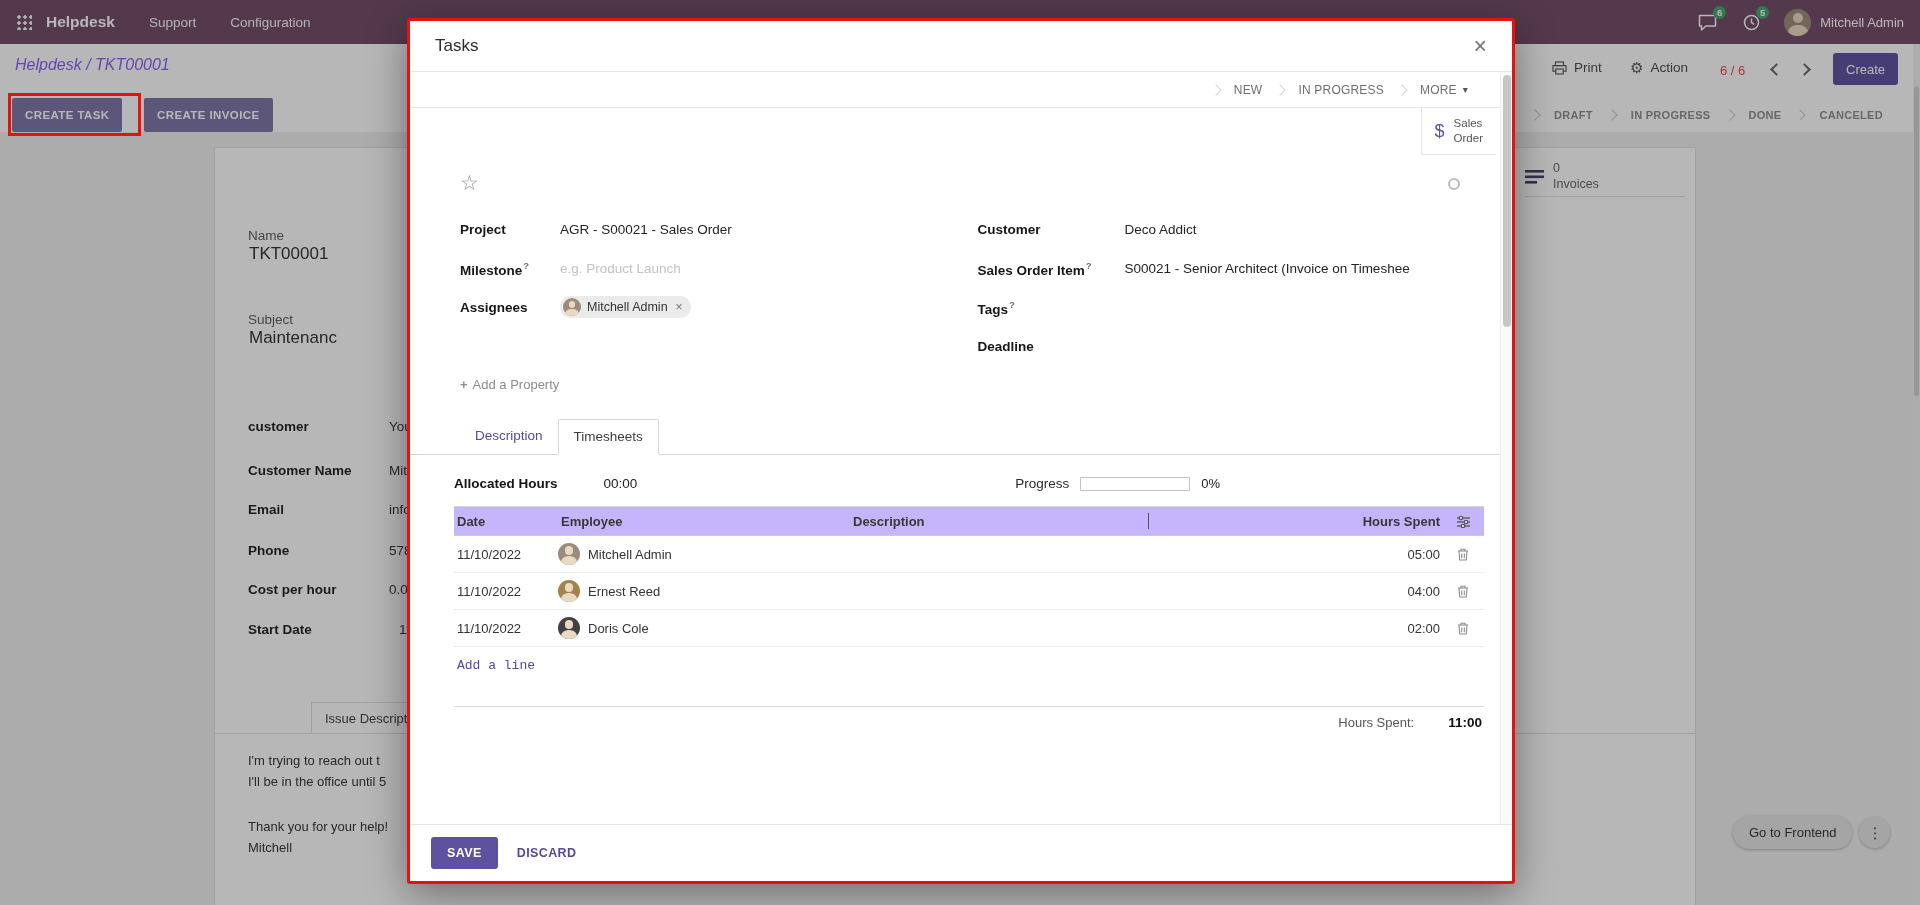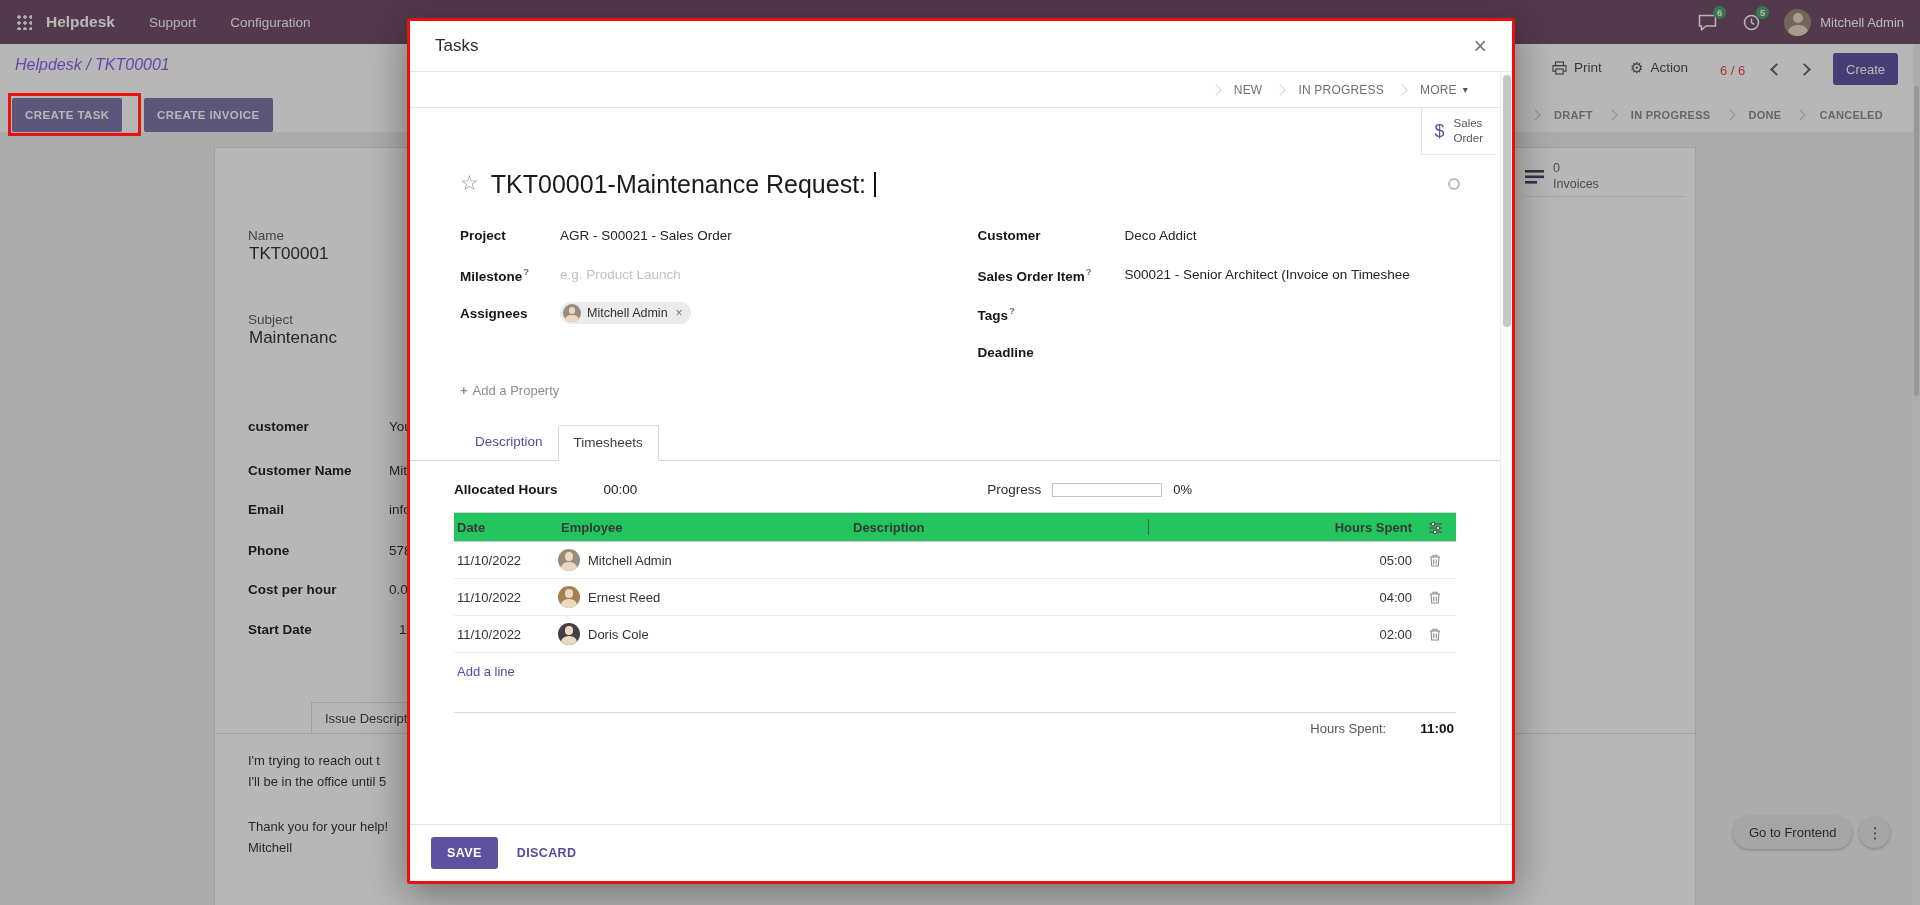--- a/index.html
+++ b/index.html
@@ -101,40 +101,40 @@
   .fvalue{font-size:13.5px;color:#242424;white-space:nowrap;overflow:hidden;flex:1;}
   .fplaceholder{color:#c2c2c2;}
   .tag{display:inline-flex;align-items:center;gap:6px;background:#ebebeb;border-radius:14px;padding:2px 8px 2px 3px;font-size:12.5px;color:#333;}
   .tag .avatar{width:18px;height:18px;}
   .tag-remove{font-size:12px;color:#777;cursor:pointer;margin-left:2px;}
   .add-property{margin:4px 0 0 50px;font-size:13px;color:#8c8c8c;cursor:pointer;display:inline-flex;align-items:center;}
   .plus-glyph{font-weight:700;margin-right:5px;}
   .tabs-row{margin-top:26px;padding-left:50px;display:flex;border-bottom:1px solid #d8d8d8;}
   .tab{padding:9px 15px 10px;font-size:13.5px;color:var(--link,#544A9E);cursor:pointer;}
   .tab.active{color:#3c3c3c;background:#fff;border:1px solid #d8d8d8;border-bottom:1px solid #fff;margin-bottom:-1px;border-radius:2px 2px 0 0;}
-  .pane{padding:21px 56px 0 44px;}
+  .pane{padding:21px 28px 0 44px;}
   .alloc-row{display:flex;align-items:center;}
   .alloc-label{font-size:13.5px;font-weight:700;color:#141414;}
   .alloc-value{margin-left:46px;font-size:13.5px;color:#222;}
   .progress-group{margin-left:auto;margin-right:264px;display:flex;align-items:center;gap:11px;}
   .progress-label{font-size:13.5px;color:#2c2c2c;}
   .progress-bar{width:110px;height:14px;border:1px solid #c4c4c4;background:#fff;cursor:pointer;}
   .progress-value{font-size:13px;color:#222;}
   .ts-table{margin-top:15px;}
   .t-head,.t-row{display:grid;grid-template-columns:104px 292px 298px 46px 1fr 42px;align-items:center;}
-  .t-head{height:30px;background:#22c55e;border-top:1px solid #d4d4d4;border-bottom:1px solid #ccc;font-size:13px;font-weight:700;color:#383838;}
+  .t-head{height:30px;background:#c4b5fd;border-top:1px solid #d4d4d4;border-bottom:1px solid #ccc;font-size:13px;font-weight:700;color:#383838;}
   .th,.td-date{padding-left:3px;}
   .th-hours,.td-hours{text-align:right;padding-right:2px;}
   .sort-up{width:7px;height:7px;border-top:1.5px solid #555;border-left:1.5px solid #555;transform:rotate(45deg);margin:3px auto 0;cursor:pointer;}
   .th-gear{display:flex;justify-content:center;cursor:pointer;}
   .t-row{height:37px;border-bottom:1px solid #ededed;font-size:13px;color:#333;cursor:pointer;}
   .td-emp{display:flex;align-items:center;gap:8px;}
   .td-emp .avatar{width:22px;height:22px;}
   .td-trash{display:flex;justify-content:center;cursor:pointer;}
-  .add-line{padding:11px 3px;font-size:13px;color:var(--link,#544A9E);cursor:pointer;display:inline-block;}
+  .add-line{padding:11px 3px;font-size:13px;color:var(--link,#544A9E);cursor:pointer;display:inline-block;font-family:Liberation Mono, monospace;}
   .t-total-row{margin-top:22px;border-top:1px solid #dbdbdb;padding:8px 2px 0 0;display:flex;justify-content:flex-end;align-items:center;gap:34px;}
   .t-total-label{font-size:13px;color:#555;}
   .t-total-value{font-size:13.5px;font-weight:700;color:#101010;}
   .m-scrollbar{position:absolute;top:0;right:0;bottom:0;width:12px;background:#fafafa;border-left:1px solid #ededed;}
   .m-thumb{position:absolute;top:3px;left:2px;width:8px;height:252px;border-radius:4px;background:#c7c7c7;cursor:pointer;}
   .m-footer{flex:0 0 auto;height:57px;border-top:1px solid #e5e5e5;display:flex;align-items:center;padding:0 21px;gap:6px;}
   .btn-save{background:var(--primary,#5D51A0);color:#fff;font-size:12.5px;font-weight:700;letter-spacing:.4px;
      padding:9px 16px;border-radius:3px;border:none;cursor:pointer;font-family:inherit;}
   .btn-discard{background:transparent;border:none;color:var(--link,#544A9E);font-size:12.5px;font-weight:700;
      letter-spacing:.4px;padding:9px 13px;cursor:pointer;font-family:inherit;}
@@ -299,21 +299,20 @@
         <span class="dollar-glyph">$</span>
         <span class="stat-text">
           <div>Sales</div>
           <div>Order</div>
         </span>
       </div>
     </div>
 
     <div class="title-row">
       <span class="star-glyph">☆</span>
-      <h1 class="task-title"><span>TKT00001-Maintenance Request: </span><span class="text-cursor"></span></h1>
       <span class="kanban-circle"></span>
     </div>
 
     <div class="fields">
       <div class="fcol">
         <div class="frow">
           <span class="flabel"><span>Project</span></span>
           <span class="fvalue">AGR - S00021 - Sales Order</span>
         </div>
         <div class="frow">

